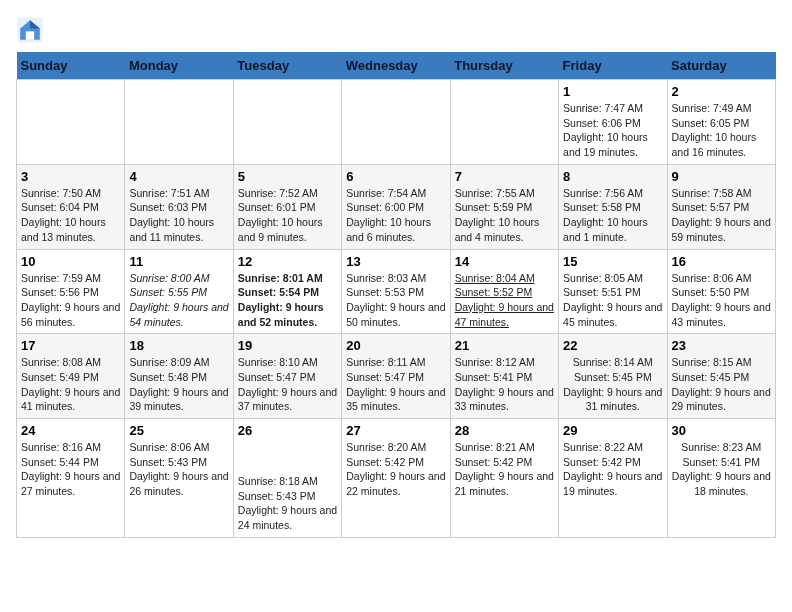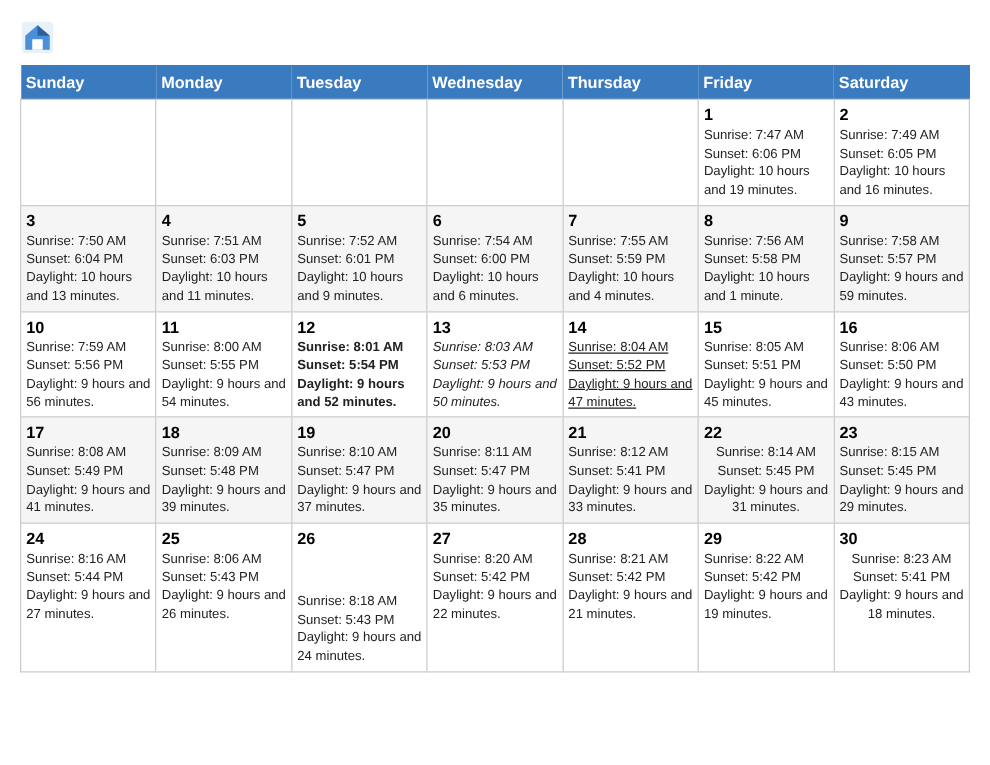--- a/index.html
+++ b/index.html
@@ -49,21 +49,21 @@
       font-size: 16px;
       color: #555;
     }
     .calendar {
       width: 100%;
       border-collapse: collapse;
       font-size: 11px;
     }
     .calendar th {
       background-color: #3a7abf;
-      color: #ffffff;
+      color: #0f172a;
       padding: 6px 4px;
       text-align: left;
       font-size: 13px;
       font-weight: bold;
     }
     .calendar td {
       border: 1px solid #ccc;
       vertical-align: top;
       padding: 4px 4px;
       width: 108px;
@@ -192,33 +192,33 @@
       </tr>
       <tr class="row-odd">
         <td>
           <span class="day-number">10</span>
           <div class="day-info" style="white-space: pre-line;">Sunrise: 7:59 AM
 Sunset: 5:56 PM
 Daylight: 9 hours and 56 minutes.</div>
         </td>
         <td>
           <span class="day-number">11</span>
-          <div class="day-info" style="white-space: pre-line;">Sunrise: 8:00 AM
+          <div class="day-info" style="white-space: pre-line; font-style: italic;">Sunrise: 8:00 AM
 Sunset: 5:55 PM
 Daylight: 9 hours and 54 minutes.</div>
         </td>
         <td>
           <span class="day-number">12</span>
           <div class="day-info" style="white-space: pre-line; font-weight: bold;">Sunrise: 8:01 AM
 Sunset: 5:54 PM
 Daylight: 9 hours and 52 minutes.</div>
         </td>
         <td>
           <span class="day-number">13</span>
-          <div class="day-info" style="white-space: pre-line; font-style: italic;">Sunrise: 8:03 AM
+          <div class="day-info" style="white-space: pre-line;">Sunrise: 8:03 AM
 Sunset: 5:53 PM
 Daylight: 9 hours and 50 minutes.</div>
         </td>
         <td>
           <span class="day-number">14</span>
           <div class="day-info" style="white-space: pre-line; text-decoration: underline;">Sunrise: 8:04 AM
 Sunset: 5:52 PM
 Daylight: 9 hours and 47 minutes.</div>
         </td>
         <td>

